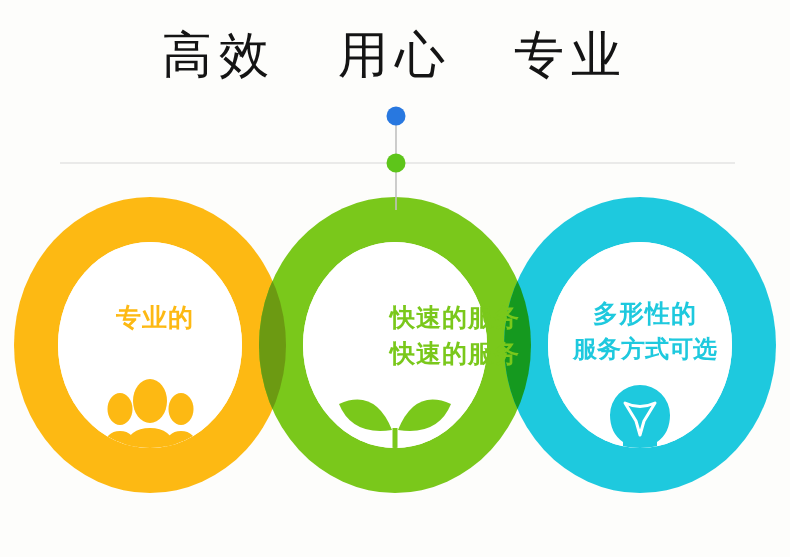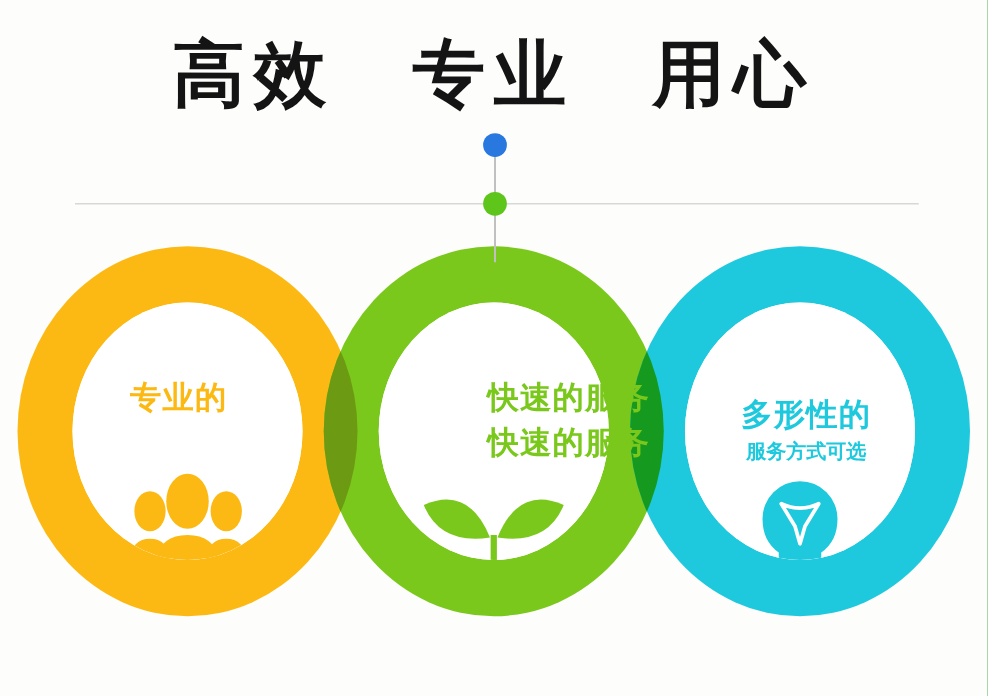--- a/index.html
+++ b/index.html
@@ -28,22 +28,22 @@
     width: 790px;
     text-align: center;
     display: flex;
     justify-content: center;
     align-items: baseline;
     gap: 62px;
     z-index: 6;
   }
   .headline-word {
     font-family: "DejaVu Sans", "Liberation Sans", sans-serif;
-    font-size: 58px;
-    font-weight: 700;
+    font-size: 50px;
+    font-weight: 400;
     color: #141414;
     letter-spacing: 7px;
     line-height: 1;
     white-space: nowrap;
   }
 
   
   .connector {
     position: absolute;
     left: 0;
@@ -72,39 +72,39 @@
     pointer-events: none;
   }
   .circle-line {
     font-family: "DejaVu Sans", "Liberation Sans", sans-serif;
     font-weight: 700;
     font-size: 25px;
     line-height: 1.42;
     letter-spacing: 1px;
     white-space: nowrap;
   }
-  .c-left  { left: 18px;  top: 300px; width: 250px; }
+  .c-left  { left: 30px;  top: 300px; width: 250px; }
   .c-mid   { left: 270px; top: 300px; width: 250px; text-align: right; }
-  .c-right { left: 510px; top: 314px; width: 270px; }
+  .c-right { left: 510px; top: 296px; width: 270px; }
 
   .c-left .circle-line  { color: #fdb913; }
   .c-mid .circle-line   { color: #7ac81b; }
   .c-right .circle-line { color: #1ec9de; }
 
-  .c-right .circle-line.wide { font-size: 16px; letter-spacing: 0px; }
+  .c-right .circle-line.wide { font-size: 24px; letter-spacing: 0px; }
 </style>
 </head>
 <body>
 
 <div id="stage">
 
   <div class="headline">
     <span class="headline-word">高效</span>
+    <span class="headline-word">用心</span>
     <span class="headline-word">专业</span>
-    <span class="headline-word">用心</span>
   </div>
 
   <svg class="connector" viewBox="0 0 790 110">
     <line x1="60" y1="63" x2="735" y2="63" stroke="#d8d8d8" stroke-width="1.2"></line>
     <line x1="396" y1="18" x2="396" y2="110" stroke="#c0c0c0" stroke-width="1.6"></line>
     <circle cx="396" cy="16" r="9.5" fill="#2878e0"></circle>
     <circle cx="396" cy="63" r="9.5" fill="#5ec51a"></circle>
   </svg>
 
   <svg class="rings" viewBox="0 0 790 557">

